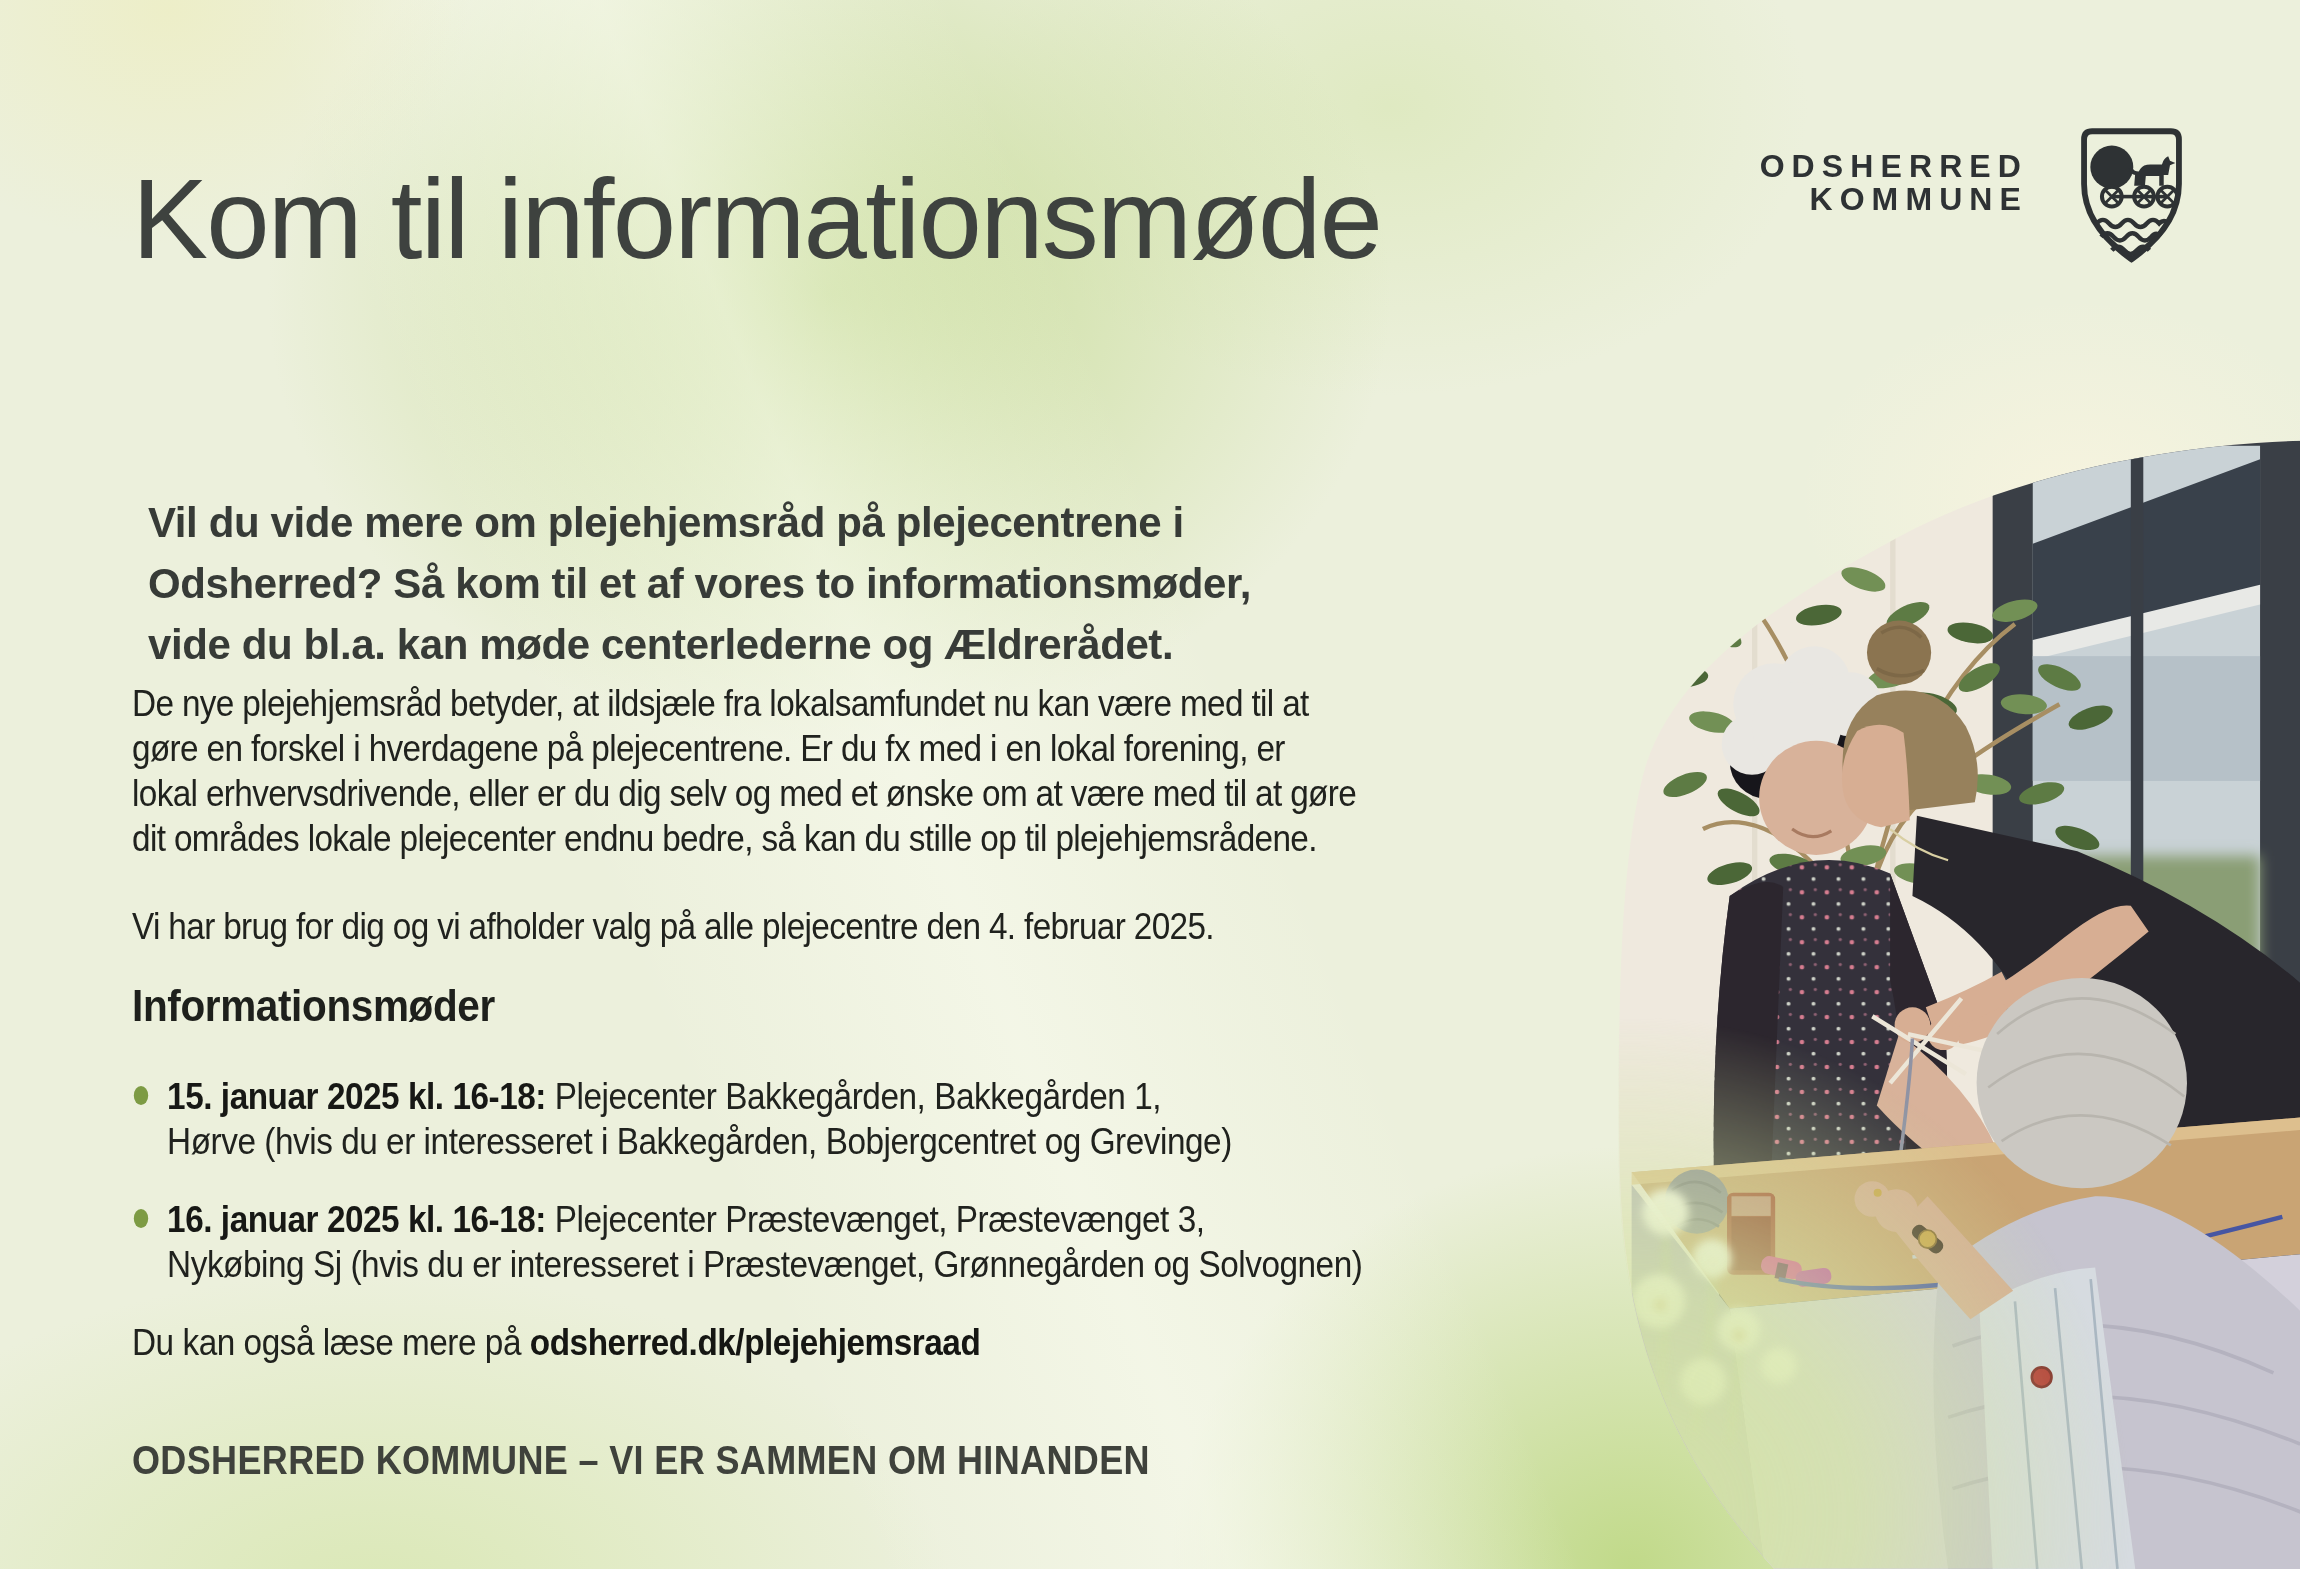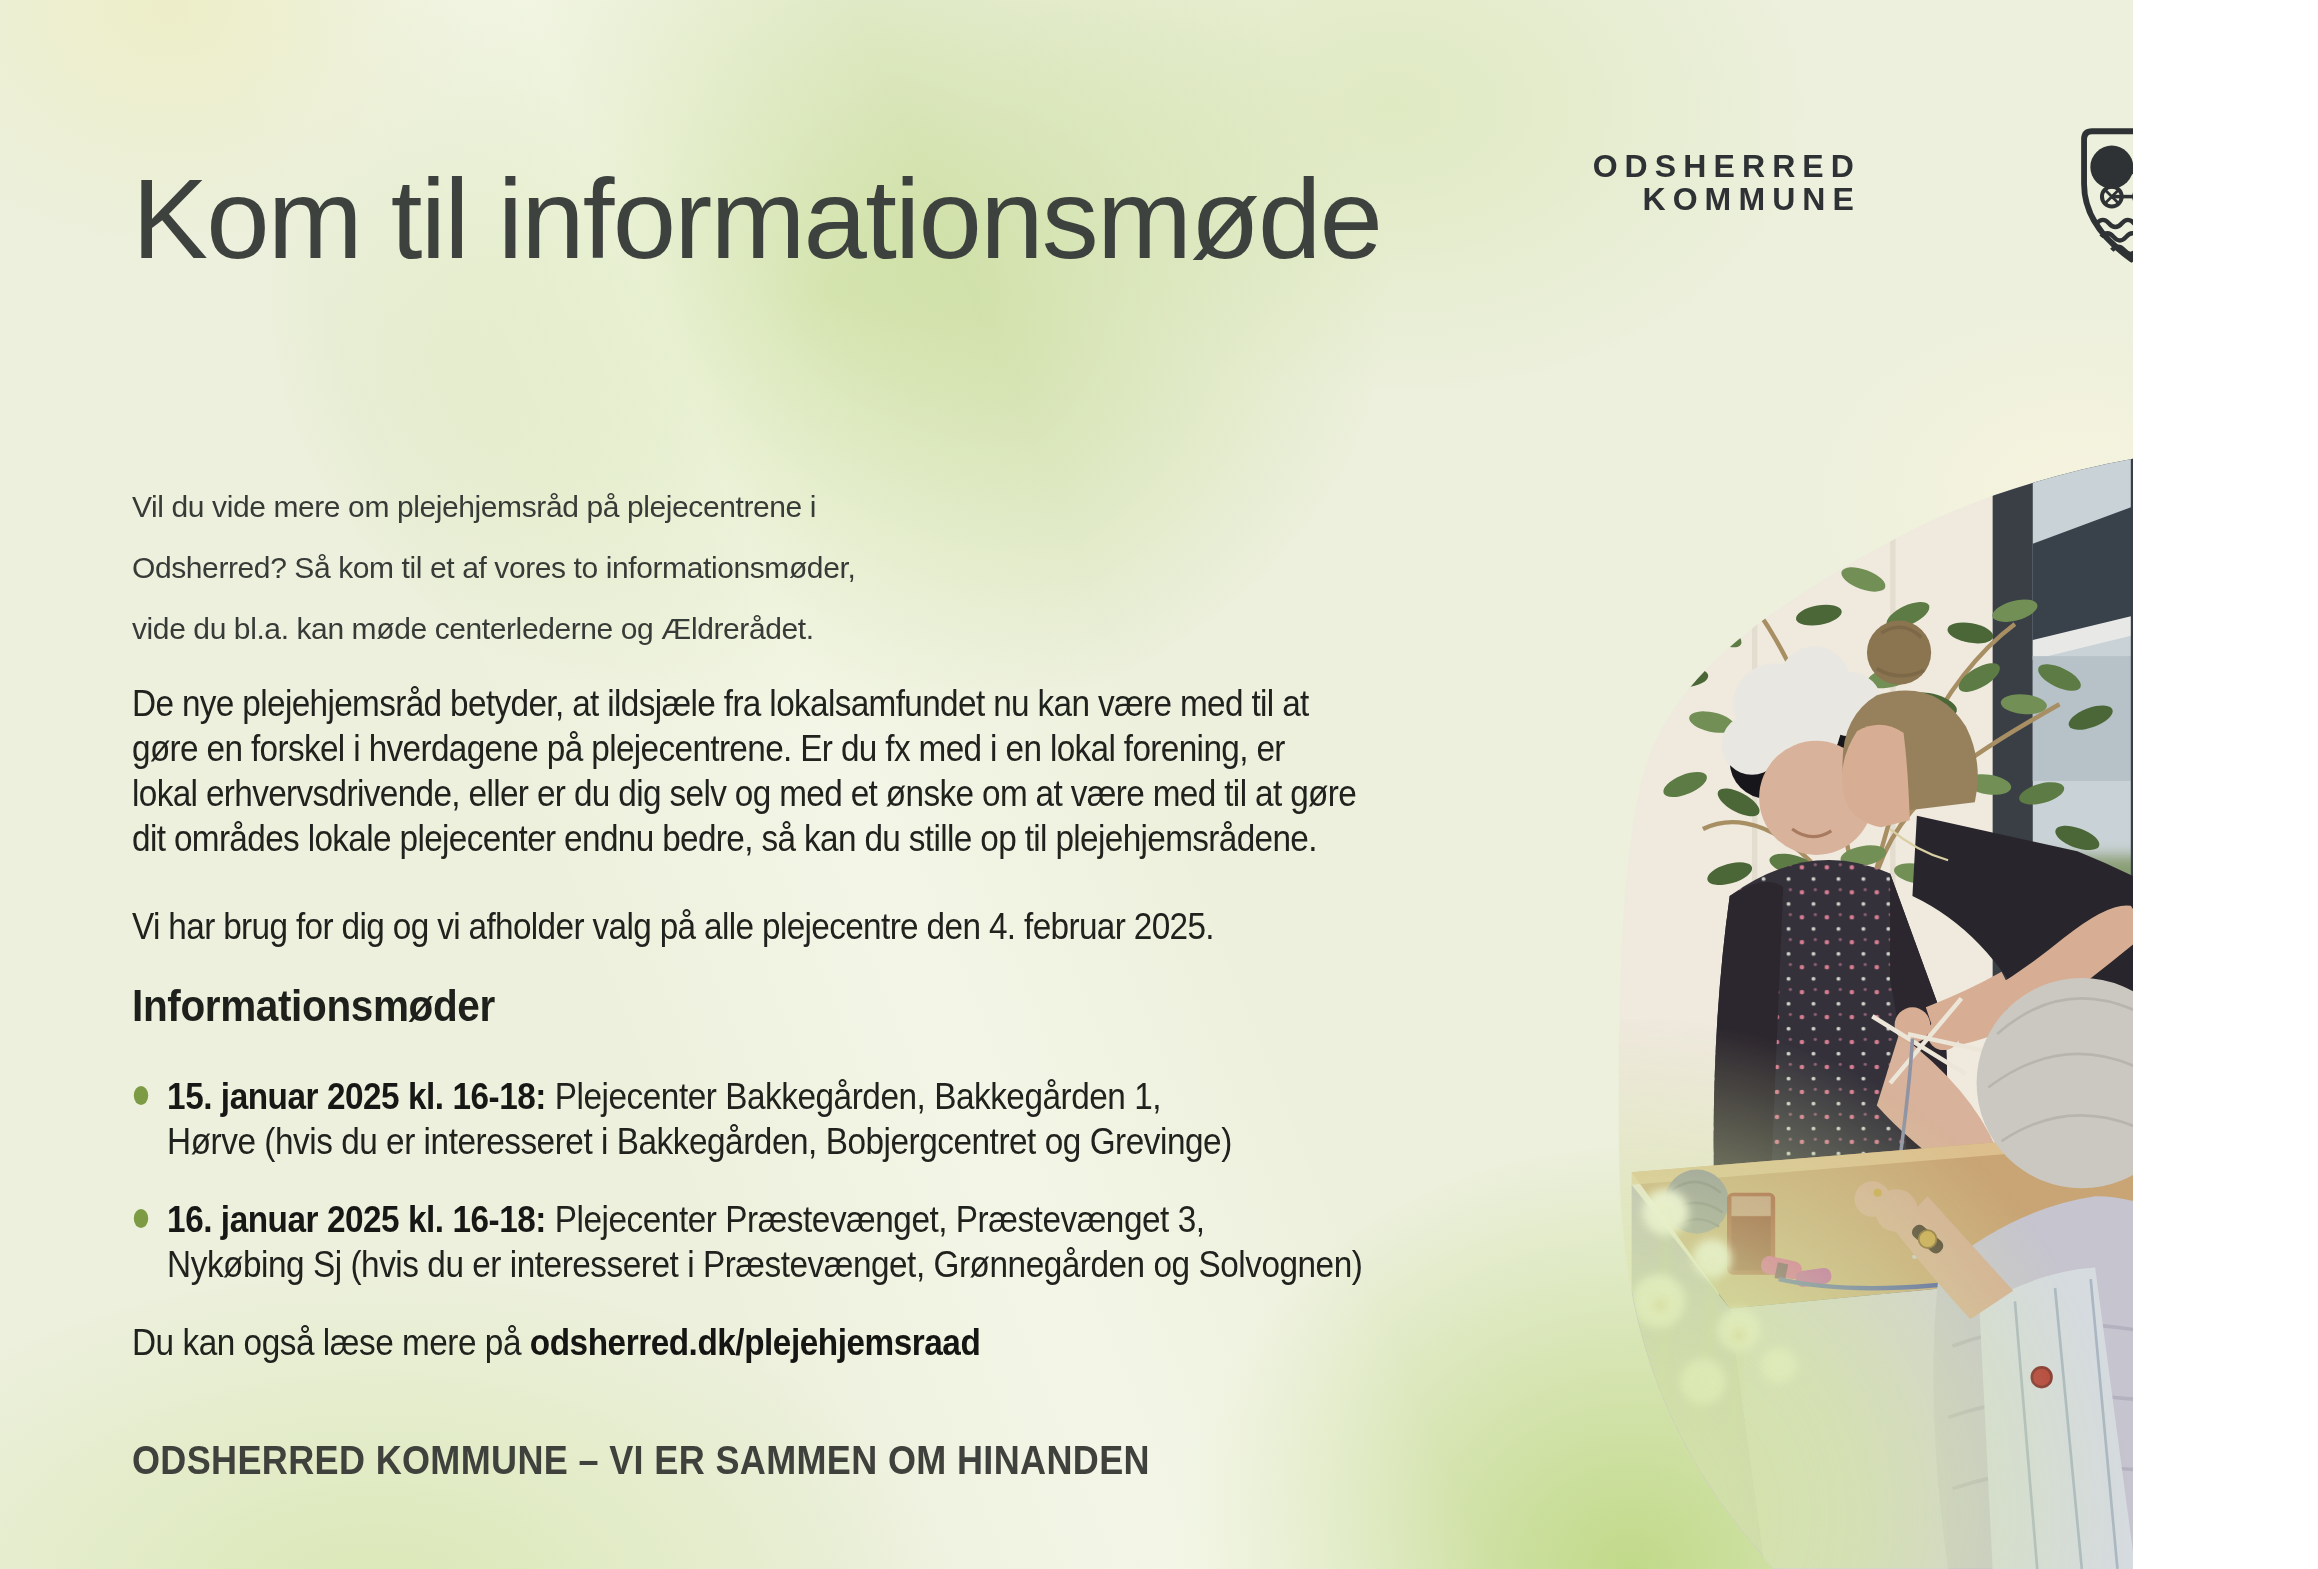--- a/index.html
+++ b/index.html
@@ -1,39 +1,39 @@
 <!DOCTYPE html>
 <html style="font-size:14.3px"><head>
 <meta charset="utf-8">
 <style>
   html,body{margin:0;padding:0;background:#ffffff;}
   .poster{
-    position:relative; width:2133px; height:1570px; overflow:hidden;
+    position:relative; width:2300px; height:1570px; overflow:hidden;
     font-family:"Liberation Sans", sans-serif;
     background-color:#ecf0dc;
     background-image:
       radial-gradient(428px 339px at 169px 9px,  rgba(237,238,199,0.95), rgba(237,238,199,0) 70%),
       linear-gradient(68deg, rgba(237,241,221,0) 30%, rgba(249,251,239,0.55) 42%, rgba(237,241,221,0) 54%),
       radial-gradient(803px 642px at 829px 294px, rgba(196,218,146,0.90), rgba(196,218,146,0) 70%),
       radial-gradient(580px 401px at 1391px 107px, rgba(212,228,172,0.55), rgba(212,228,172,0) 72%),
       radial-gradient(375px 268px at 2078px 499px, rgba(248,244,223,0.85), rgba(248,244,223,0) 75%),
       radial-gradient(678px 624px at 1632px 1570px, rgba(190,216,132,0.95), rgba(190,216,132,0) 68%),
       radial-gradient(803px 464px at 375px 1605px, rgba(208,227,160,0.65), rgba(208,227,160,0) 72%);
   }
   .abs{position:absolute;}
   .condensed{transform:scaleX(0.9); transform-origin:0 0;}
 
   .title{
     left:132px; top:152px; margin:0; font-weight:400;
     font-size:114px; line-height:134px; letter-spacing:-1.8px;
     color:#3e423f; white-space:nowrap;
   }
   .intro{
-    left:132px; top:476px; margin:0; font-weight:400;
-    font-size:30px; line-height:61px; letter-spacing:-0.4px;
+    left:132px; top:476px; margin:16px; font-weight:700;
+    font-size:42px; line-height:61px; letter-spacing:-0.4px;
     color:#373b37; white-space:nowrap;
   }
   .bodytext{
     left:132px; top:681px; margin:0;
     font-size:37px; line-height:45px; letter-spacing:-0.7px;
     color:#20221e; white-space:nowrap;
   }
   .callout{
     left:132px; top:904px; margin:0;
     font-size:37px; line-height:45px; letter-spacing:-0.7px;

